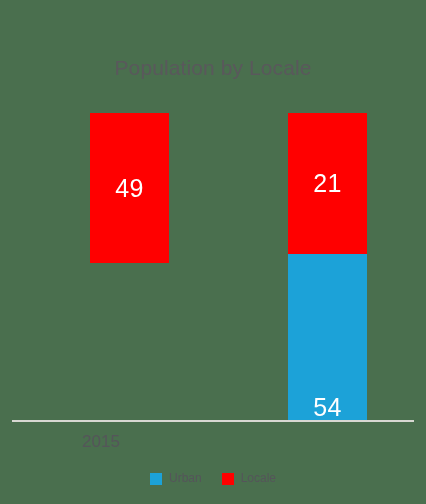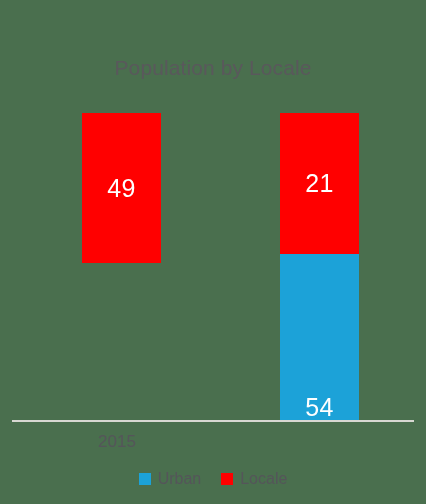--- a/index.html
+++ b/index.html
@@ -46,21 +46,21 @@
   .bar-group {
     position: absolute;
     top: 113px;
     height: 307px;
   }
   #bar-group-0 { left: 74px; width: 79px; }
   #bar-group-1 { left: 272px; width: 79px; }
 
   .seg {
     position: absolute;
-    left: 8px;
+    left: 16px;
     width: 100%;
     display: flex;
     align-items: center;
     justify-content: center;
   }
   .seg-label {
     color: #ffffff;
     font-size: 25px;
     font-weight: 400;
     line-height: 25px;
@@ -78,21 +78,21 @@
   
   .x-tick-label {
     position: absolute;
     top: 432px;
     width: 120px;
     text-align: center;
     font-size: 17px;
     color: #55555a;
     line-height: 20px;
   }
-  #x-tick-0 { left: 57px; }
+  #x-tick-0 { left: 41px; }
   #x-tick-1 { left: 251px; }
 
   
   #legend {
     position: absolute;
     left: 0;
     top: 470px;
     width: 426px;
     display: flex;
     justify-content: center;
@@ -103,21 +103,21 @@
     display: flex;
     align-items: center;
     gap: 7px;
   }
   .legend-swatch {
     width: 12px;
     height: 12px;
     flex: 0 0 auto;
   }
   .legend-label {
-    font-size: 16px;
+    font-size: 12px;
     color: #55555a;
     line-height: 17px;
   }
 </style>
 </head>
 <body style="background: rgb(74, 111, 78);">
 
 <div id="chart-root">
 
   <div id="chart-title">Population by Locale</div>

